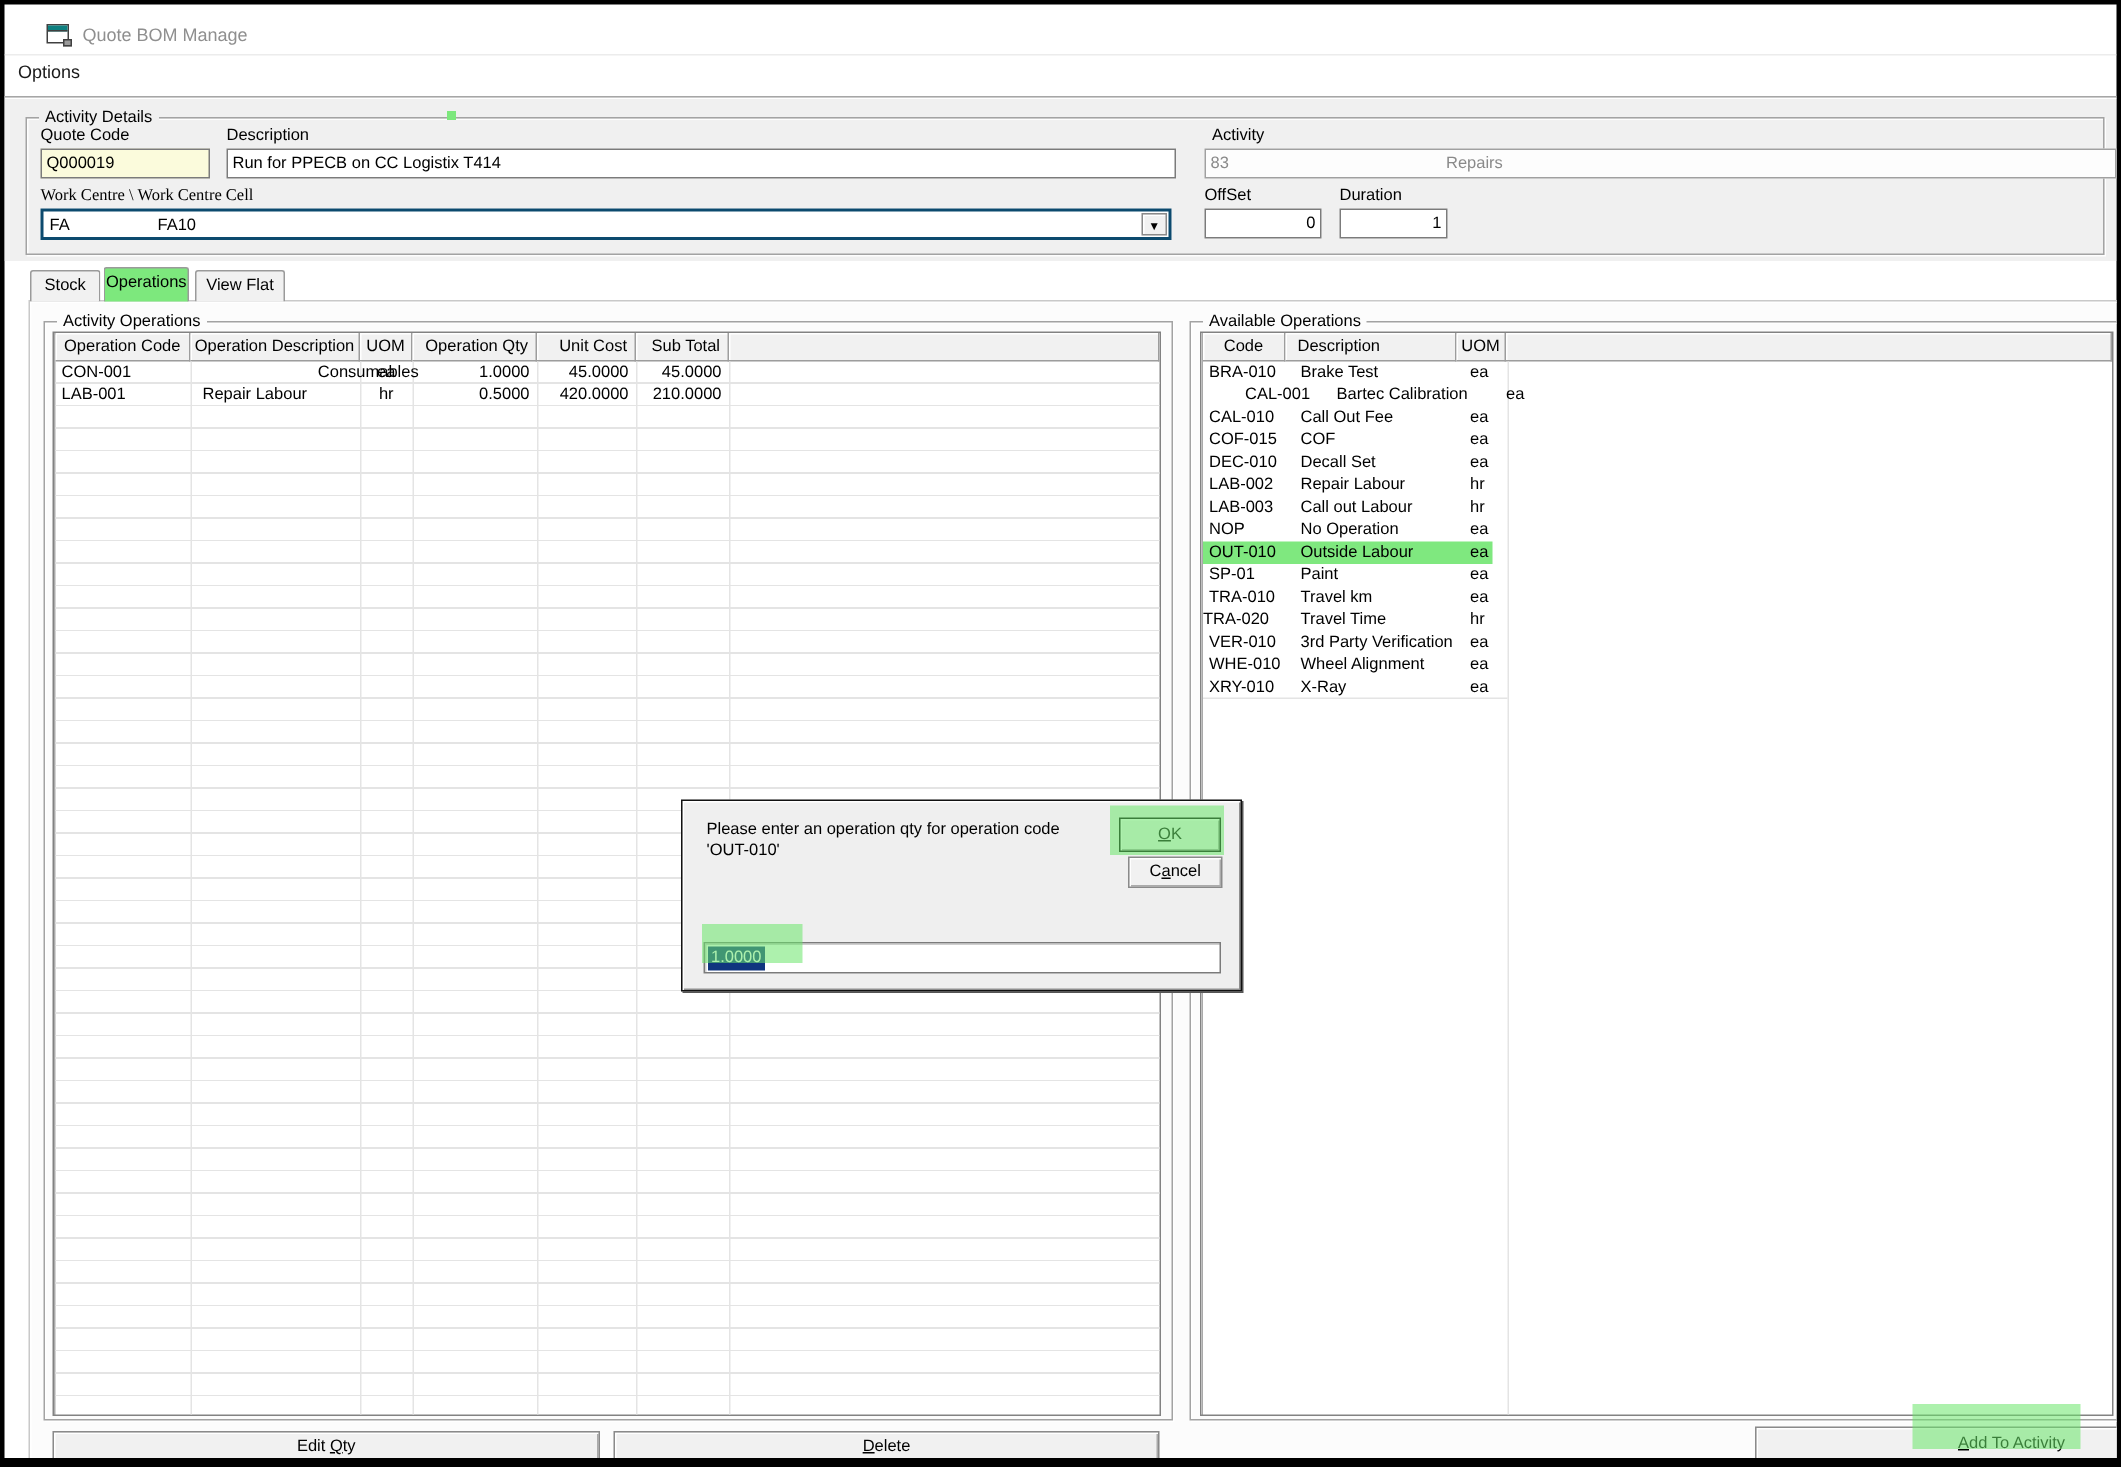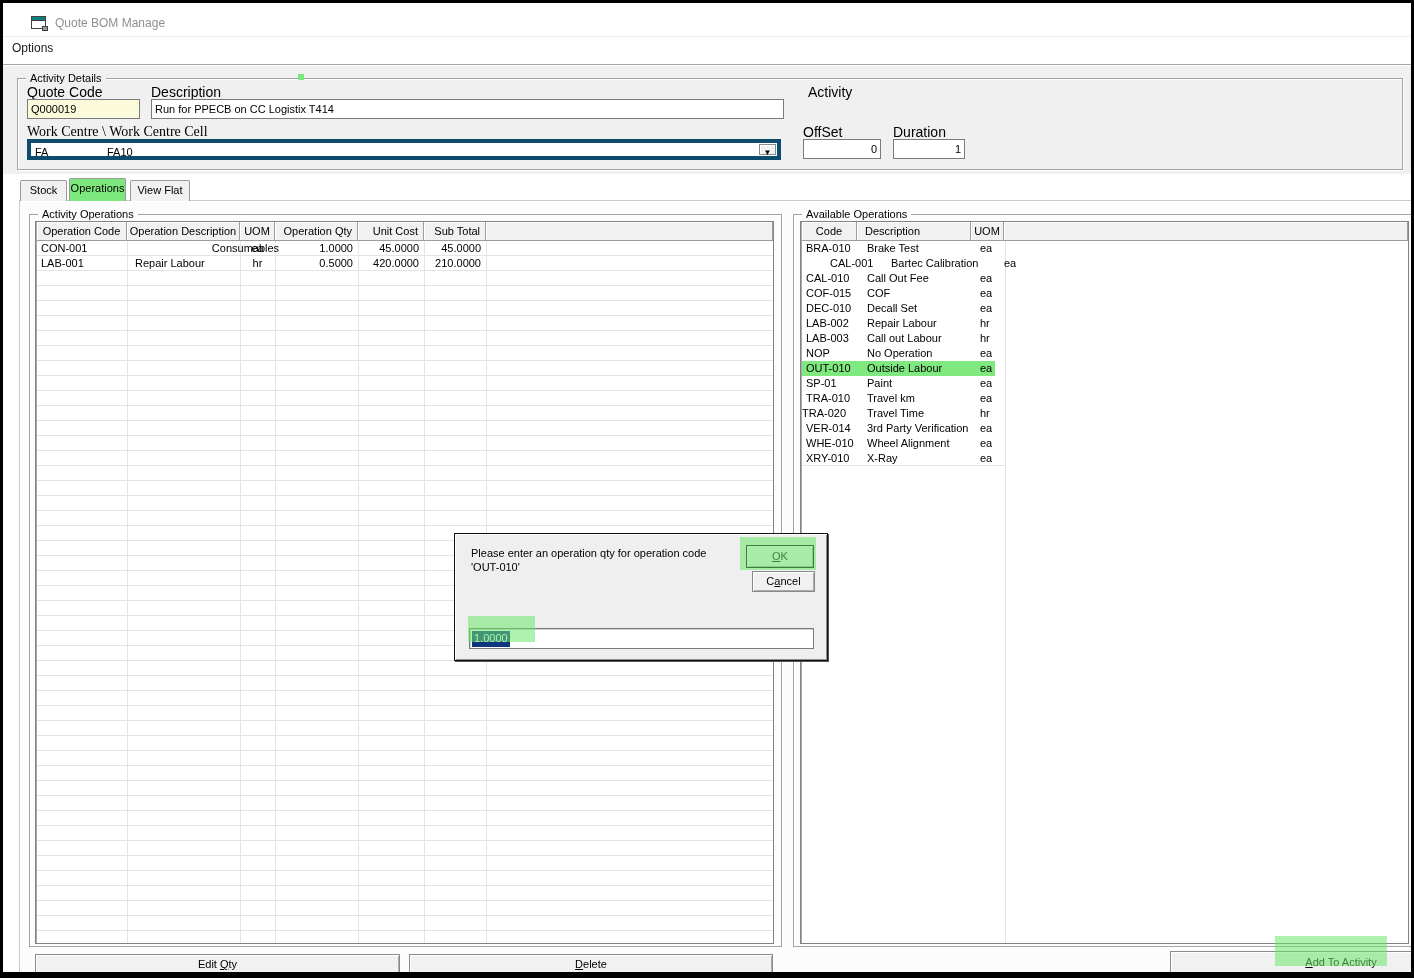--- a/index.html
+++ b/index.html
@@ -16,26 +16,26 @@
   .form-icon { width:15px; height:13px; border:1px solid #404040; background:#fff; position:absolute; }
   .form-icon .bar { position:absolute; left:0; top:0; right:0; height:4px; background:#0e8080; border-bottom:1px solid #404040; }
   .form-icon .fold { position:absolute; right:-3px; bottom:-3px; width:6px; height:5px; background:#9a9a9a; border:1px solid #404040; }
 
   
   .band { background:#f0f0f0; border-top:1px solid #a6a6a6; box-shadow:inset 0 1px 0 #fff; }
 
   .groupbox { border:1px solid #a3a3a3; box-shadow:1px 1px 0 rgba(255,255,255,.9), inset 1px 1px 0 rgba(255,255,255,.9); }
   .grouplabel { position:absolute; top:-7px; left:8px; padding:0 4px; line-height:12px; }
 
-  .lbl { font-size:14px; color:#000; white-space:nowrap; }
+  .lbl { font-size:11px; color:#000; white-space:nowrap; }
   .field { border:1px solid #7b7b7b; background:#fff; font-size:11px; padding:2px 3px; line-height:15px; white-space:nowrap; overflow:hidden; }
   .field.yellow { background:#fbfbdc; }
   .field.disabled { border:1px solid #a0a0a0; color:#8a8a8a; background:#fdfdfd; }
   .field.num { text-align:right; }
-  .combo { border:4px solid #0c4a6e; background:#fff; }
+  .combo { border:2px solid #0c4a6e; background:#fff; }
   .combo .arrowbtn { position:absolute; top:1px; right:1px; bottom:1px; width:17px; background:#f1f1f1;
       border:1px solid #8a8a8a; box-shadow:inset 1px 1px 0 #fff; font-size:8px; text-align:center; line-height:15px; color:#000; }
 
   
   .tab { position:absolute; background:#f1f1f1; border:1px solid #9a9a9a; border-bottom:none;
          border-radius:2px 2px 0 0; text-align:center; padding-top:3px; font-size:11px; }
   .tab.active { background:#7de87d; z-index:5; }
   .tabpage { background:#fcfcfc; border:1px solid #c9c9c9; box-shadow:inset 1px 1px 0 #fff; }
 
   
@@ -92,20 +92,24 @@
     <span class="grouplabel" style="background:#f0f0f0;">Activity Details</span>
   </div>
 
   <span class="abs lbl" style="left:24px; top:81px;">Quote Code</span>
   <div class="abs field yellow" style="left:24px; top:96px; width:113px; height:20px;">Q000019</div>
 
   <span class="abs lbl" style="left:148px; top:81px;">Description</span>
   <div class="abs field" style="left:148px; top:96px; width:633px; height:20px;">Run for PPECB on CC Logistix T414</div>
 
   <span class="abs lbl" style="left:805px; top:81px;">Activity</span>
+  <div class="abs field disabled" style="left:800px; top:96px; width:608px; height:20px;">
+    <span>83</span>
+    <span class="abs" style="left:160px; top:2px;">Repairs</span>
+  </div>
 
   <span class="abs lbl" style="left:24px; top:121px;font-family:Liberation Serif, serif;">Work Centre \ Work Centre Cell</span>
   <div class="abs combo" style="left:24px; top:136px; width:754px; height:21px;">
     <span class="abs" style="left:4px; top:3px;">FA</span>
     <span class="abs" style="left:76px; top:3px;">FA10</span>
     <span class="arrowbtn">▼</span>
   </div>
 
   <span class="abs lbl" style="left:800px; top:121px;">OffSet</span>
   <div class="abs field num" style="left:800px; top:136px; width:78px; height:20px;">0</div>
@@ -219,21 +223,21 @@
           <div class="gcell" style="left: 0px; width: 55px; text-align: left; padding-left: 4px;">TRA-010</div>
           <div class="gcell" style="left: 55px; width: 115px; text-align: left; padding-left: 10px;">Travel km</div>
           <div class="gcell" style="left: 170px; width: 33px; text-align: left; padding-left: 8px;">ea</div>
         </div>
         <div class="grow" style="top: 165px;">
           <div class="gcell" style="left: 0px; width: 55px; text-align: left; padding-left: 0;">TRA-020</div>
           <div class="gcell" style="left: 55px; width: 115px; text-align: left; padding-left: 10px;">Travel Time</div>
           <div class="gcell" style="left: 170px; width: 33px; text-align: left; padding-left: 8px;">hr</div>
         </div>
         <div class="grow" style="top: 180px;">
-          <div class="gcell" style="left: 0px; width: 55px; text-align: left; padding-left: 4px;">VER-014</div>
+          <div class="gcell" style="left: 0px; width: 55px; text-align: left; padding-left: 4px;">VER-010</div>
           <div class="gcell" style="left: 55px; width: 115px; text-align: left; padding-left: 10px;">3rd Party Verification</div>
           <div class="gcell" style="left: 170px; width: 33px; text-align: left; padding-left: 8px;">ea</div>
         </div>
         <div class="grow" style="top: 195px;">
           <div class="gcell" style="left: 0px; width: 55px; text-align: left; padding-left: 4px;">WHE-010</div>
           <div class="gcell" style="left: 55px; width: 115px; text-align: left; padding-left: 10px;">Wheel Alignment</div>
           <div class="gcell" style="left: 170px; width: 33px; text-align: left; padding-left: 8px;">ea</div>
         </div>
         <div class="grow" style="top: 210px;">
           <div class="gcell" style="left: 0px; width: 55px; text-align: left; padding-left: 4px;">XRY-010</div>

